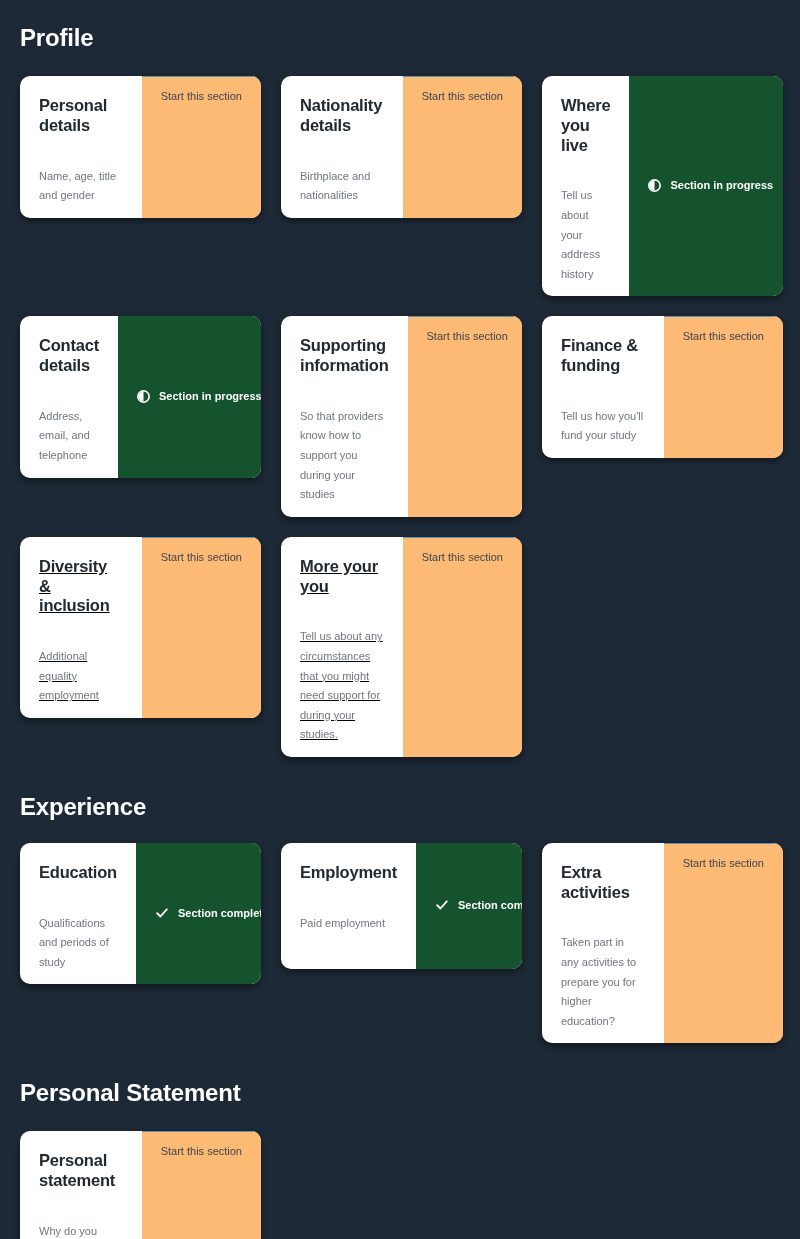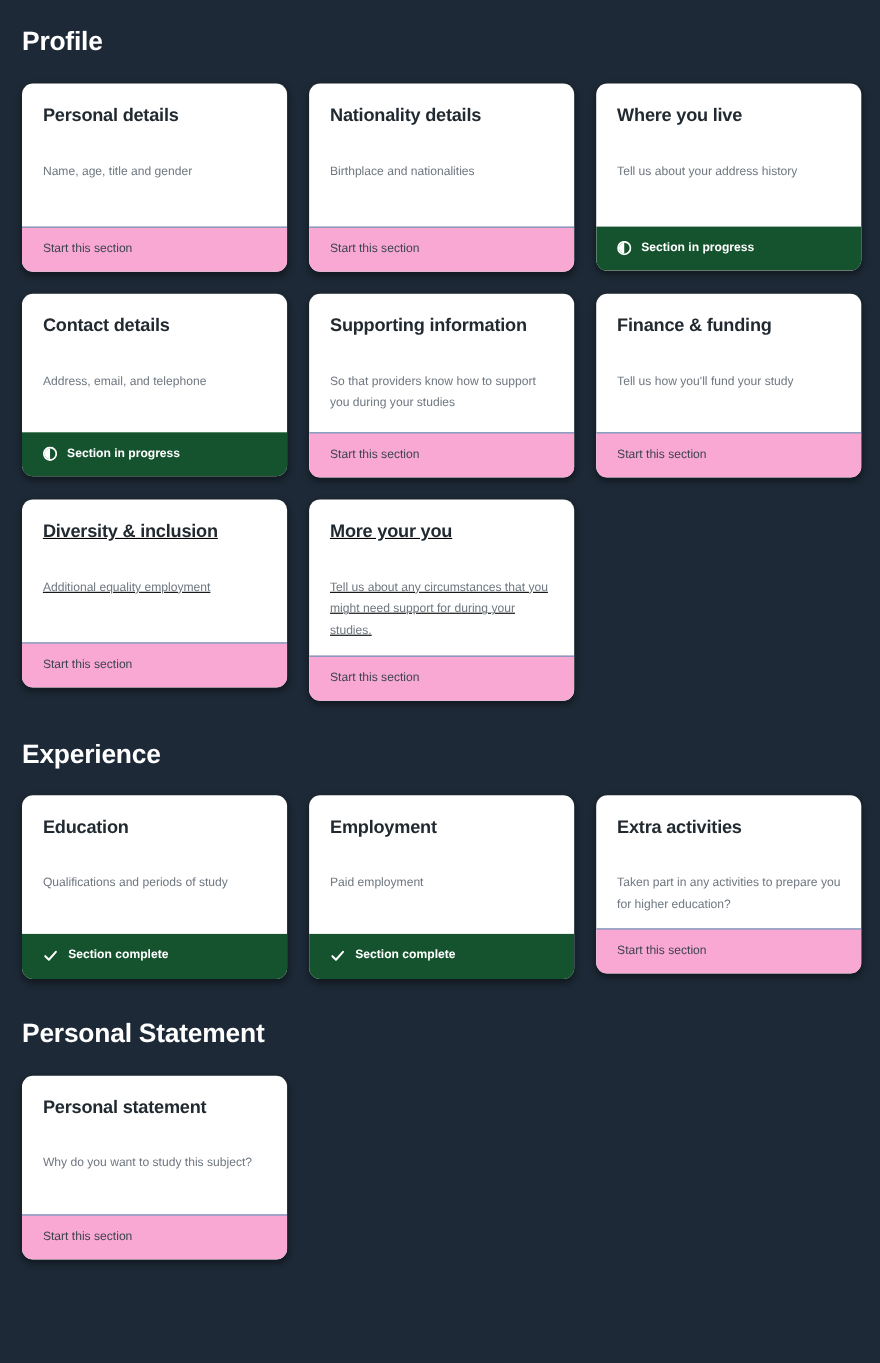--- a/index.html
+++ b/index.html
@@ -42,21 +42,21 @@
   .grid-experience { margin-top: 22px; }
   .grid-statement  { margin-top: 24px; }
 
   
   .card {
     background: #ffffff;
     border-radius: 10px;
     box-shadow: 0 3px 7px rgba(0,0,0,0.45);
     overflow: hidden;
     display: flex;
-    flex-direction: column;
+    flex-direction: row;
     cursor: pointer;
   }
   .card-body {
     padding: 20px 19px 12px 19px;
     flex: 1 1 auto;
   }
   .card-title {
     font-size: 16.5px;
     font-weight: bold;
     color: #222a31;
@@ -75,21 +75,21 @@
     flex: 0 0 auto;
     font-size: 11px;
     line-height: 1;
   }
 
   
   .footer-start {
     border-top: 1.5px solid #5d93b5;
     padding: 14px 19px 15px 19px;
     color: #3d454e;
-    background: #f9a8d4;
+    background: #fdba74;
   }
 
   
   .footer-progress {
     background: #14532d;
     color: #ffffff;
     padding: 13px 19px 14px 19px;
     display: flex;
     align-items: center;
     gap: 9px;

